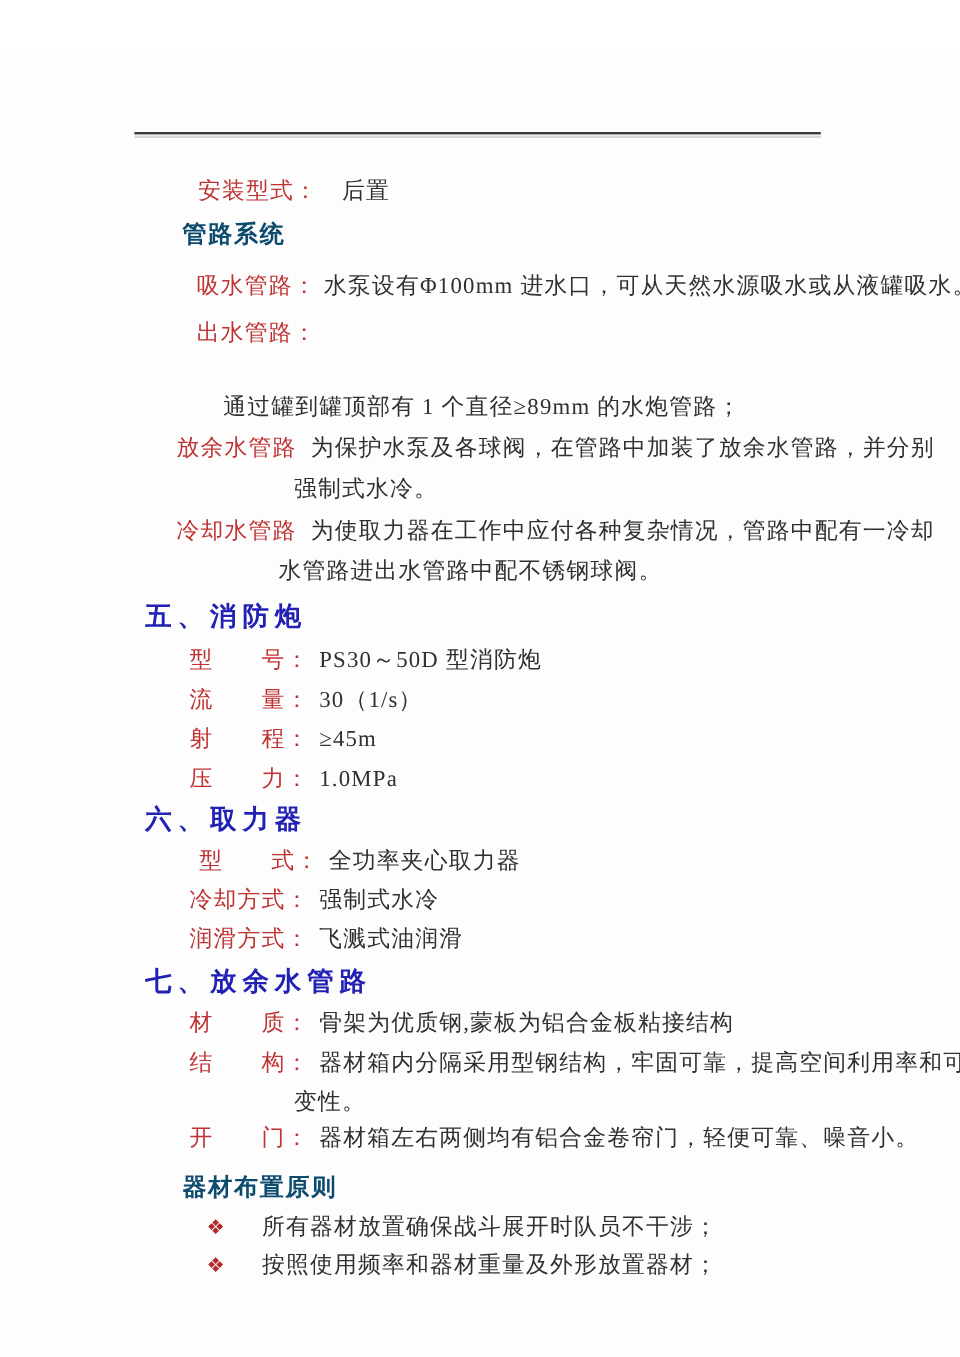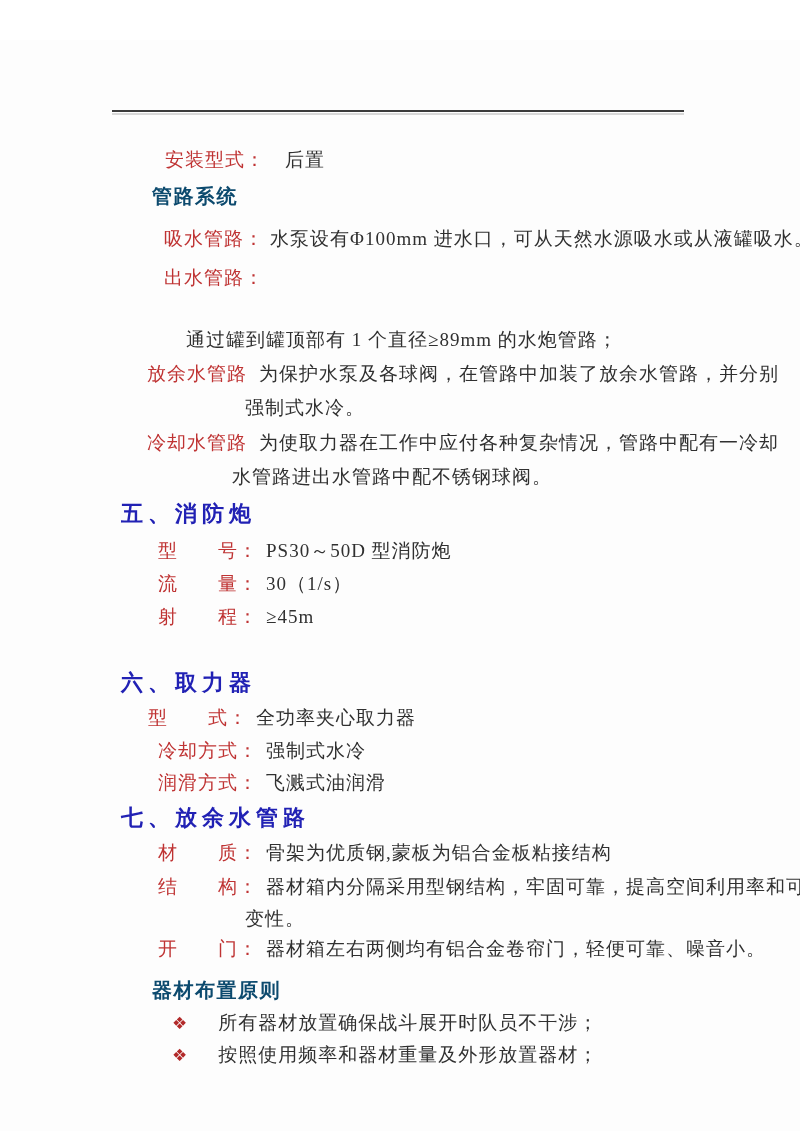--- a/index.html
+++ b/index.html
@@ -92,23 +92,26 @@
   <div class="row section-title" style="left:121px;top:460px">五、消防炮</div>
   <div class="row" style="left:158px;top:497px">
     <span class="red">型　　号：</span><span class="val">PS30～50D 型消防炮</span>
   </div>
   <div class="row" style="left:158px;top:530px">
     <span class="red">流　　量：</span><span class="val">30（1/s）</span>
   </div>
   <div class="row" style="left:158px;top:563px">
     <span class="red">射　　程：</span><span class="val">≥45m</span>
   </div>
+  <div class="row" style="left:158px;top:596px">
+    <span class="red">压　　力：</span><span class="val">1.0MPa</span>
+  </div>
 
   <div class="row section-title" style="left:121px;top:629px">六、取力器</div>
-  <div class="row" style="left:148px;top:664px">
+  <div class="row" style="left:166px;top:664px">
     <span class="red">型　　式：</span><span class="val">全功率夹心取力器</span>
   </div>
   <div class="row" style="left:158px;top:697px">
     <span class="red">冷却方式：</span><span class="val">强制式水冷</span>
   </div>
   <div class="row" style="left:158px;top:729px">
     <span class="red">润滑方式：</span><span class="val">飞溅式油润滑</span>
   </div>
 
   <div class="row section-title" style="left:121px;top:764px">七、放余水管路</div>

